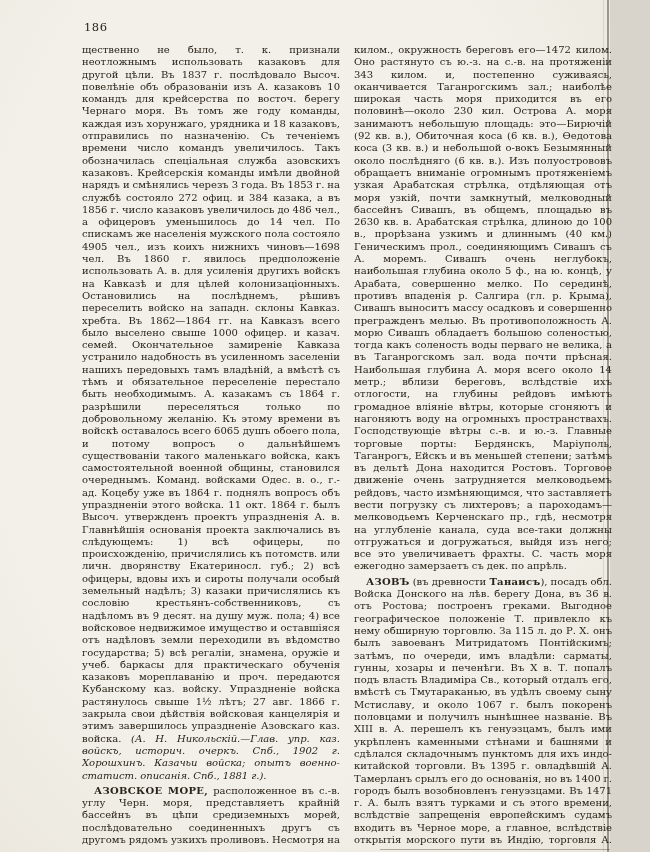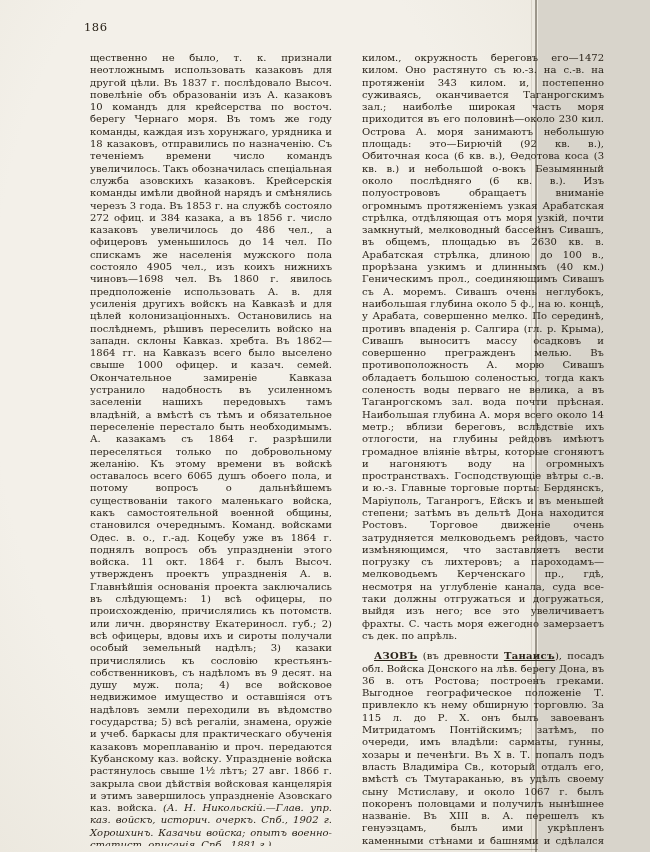--- a/index.html
+++ b/index.html
@@ -2,45 +2,45 @@
 <html><head>
 <meta charset="utf-8">
 <style>
   html,body{margin:0;padding:0;}
   body{
     width:650px;height:852px;overflow:hidden;
     background:#d8d4cb;
     font-family:"DejaVu Serif", serif;
   }
   .page{
-    position:relative;width:538px;height:852px;
+    position:relative;width:610px;height:852px;
     background:#f1eee6;
     background-image:radial-gradient(ellipse at 45% 40%, #f3f0e9 60%, #eae6dc 100%);
     color:#2a2319;
   }
   .edge-right{position:absolute;top:0;right:1px;width:2px;height:100%;background:rgba(73,66,52,.5);}
   .edge-right2{position:absolute;top:0;right:6px;width:1px;height:100%;background:rgba(120,110,90,.18);}
   .edge-bottom{position:absolute;left:380px;right:0;bottom:2px;height:1px;background:rgba(73,66,52,.4);}
   .running-head{position:absolute;top:20px;left:82px;width:528px;height:16px;}
   .pagenum{position:absolute;left:2px;top:0;font-size:11.5px;letter-spacing:.5px;}
   .headtitle{display:block;text-align:center;font-size:11.5px;font-weight:bold;letter-spacing:.4px;}
   .columns{
     position:absolute;top:44px;left:82px;width:530px;height:802px;
     display:flex;gap:14px;overflow:hidden;
   }
   .col{width:258px;overflow:hidden;}
   .para{
-    margin:8px;
+    margin:0;
     font-size:10px;line-height:12.3px;
     text-align:justify;
     word-spacing:-0.2px;
   }
   .para.indent{text-indent:12px;}
   .entry{margin-top:3px;}
-  .hw{font-weight:bold;letter-spacing:.3px;text-decoration:underline;}
+  .hw{font-weight:bold;letter-spacing:.3px;}
   .ital{font-style:italic;}
 </style>
 </head>
 <body>
 
 <div class="page">
 
   <div class="edge-right"></div>
   <div class="edge-right2"></div>
   <div class="edge-bottom"></div>

